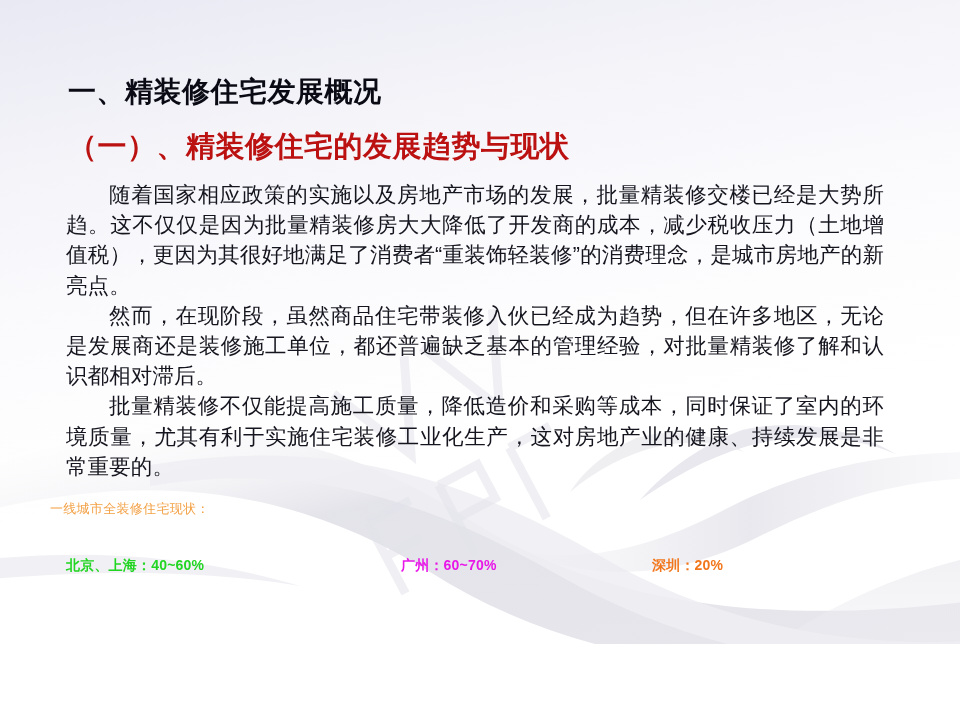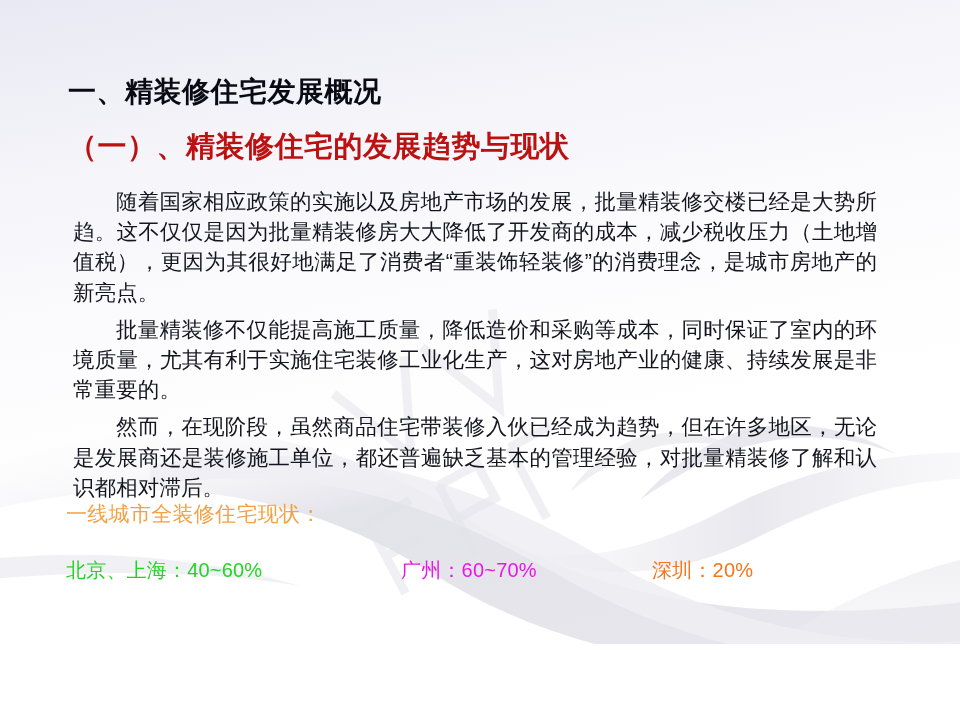--- a/index.html
+++ b/index.html
@@ -71,52 +71,53 @@
     text-align: right;
   }
 
   .body-block {
     position: absolute;
     left: 66px;
     top: 180px;
     width: 818px;
   }
   .para {
-    margin: 7px;
+    margin: 0;
     font-size: 21.5px;
     line-height: 30.2px;
     color: #15151f;
     text-align: justify;
     text-justify: inter-ideograph;
     text-indent: 2em;
     letter-spacing: .1px;
   }
 
   .subhead {
     position: absolute;
-    left: 66px;
+    left: 50px;
     top: 500px;
-    font-size: 21px;
+    font-size: 13px;
     color: #f2a145;
     letter-spacing: .3px;
     white-space: nowrap;
   }
 
   .stats {
     position: absolute;
     left: 66px;
     top: 557px;
     width: 830px;
     height: 34px;
   }
   .stat {
     position: absolute;
-    font-size: 20px;
+    font-size: 14px;
     white-space: nowrap;
     letter-spacing: .2px;
+    font-weight: bold;
   }
   .stat-0 { left: 0px;   color: #22d522; }
   .stat-1 { left: 335px; color: #e817e8; }
   .stat-2 { left: 586px; color: #f2761b; }
 </style>
 </head>
 <body>
 
 <div class="slide">
 
@@ -172,22 +173,22 @@
   </svg>
 
   <div class="content">
 
     <div class="h1">一、精装修住宅发展概况</div>
 
     <div class="h2">（一）、精装修住宅的发展趋势与现状</div>
 
     <div class="body-block">
       <p class="para">随着国家相应政策的实施以及房地产市场的发展，批量精装修交楼已经是大势所趋。这不仅仅是因为批量精装修房大大降低了开发商的成本，减少税收压力（土地增值税），更因为其很好地满足了消费者“重装饰轻装修”的消费理念，是城市房地产的新亮点。</p>
+      <p class="para">然而，在现阶段，虽然商品住宅带装修入伙已经成为趋势，但在许多地区，无论是发展商还是装修施工单位，都还普遍缺乏基本的管理经验，对批量精装修了解和认识都相对滞后。</p>
       <p class="para">批量精装修不仅能提高施工质量，降低造价和采购等成本，同时保证了室内的环境质量，尤其有利于实施住宅装修工业化生产，这对房地产业的健康、持续发展是非常重要的。</p>
-      <p class="para">然而，在现阶段，虽然商品住宅带装修入伙已经成为趋势，但在许多地区，无论是发展商还是装修施工单位，都还普遍缺乏基本的管理经验，对批量精装修了解和认识都相对滞后。</p>
     </div>
 
     <div class="subhead">一线城市全装修住宅现状：</div>
 
     <div class="stats">
       <span class="stat stat-0">北京、上海：40~60%</span>
       <span class="stat stat-1">广州：60~70%</span>
       <span class="stat stat-2">深圳：20%</span>
     </div>
 

